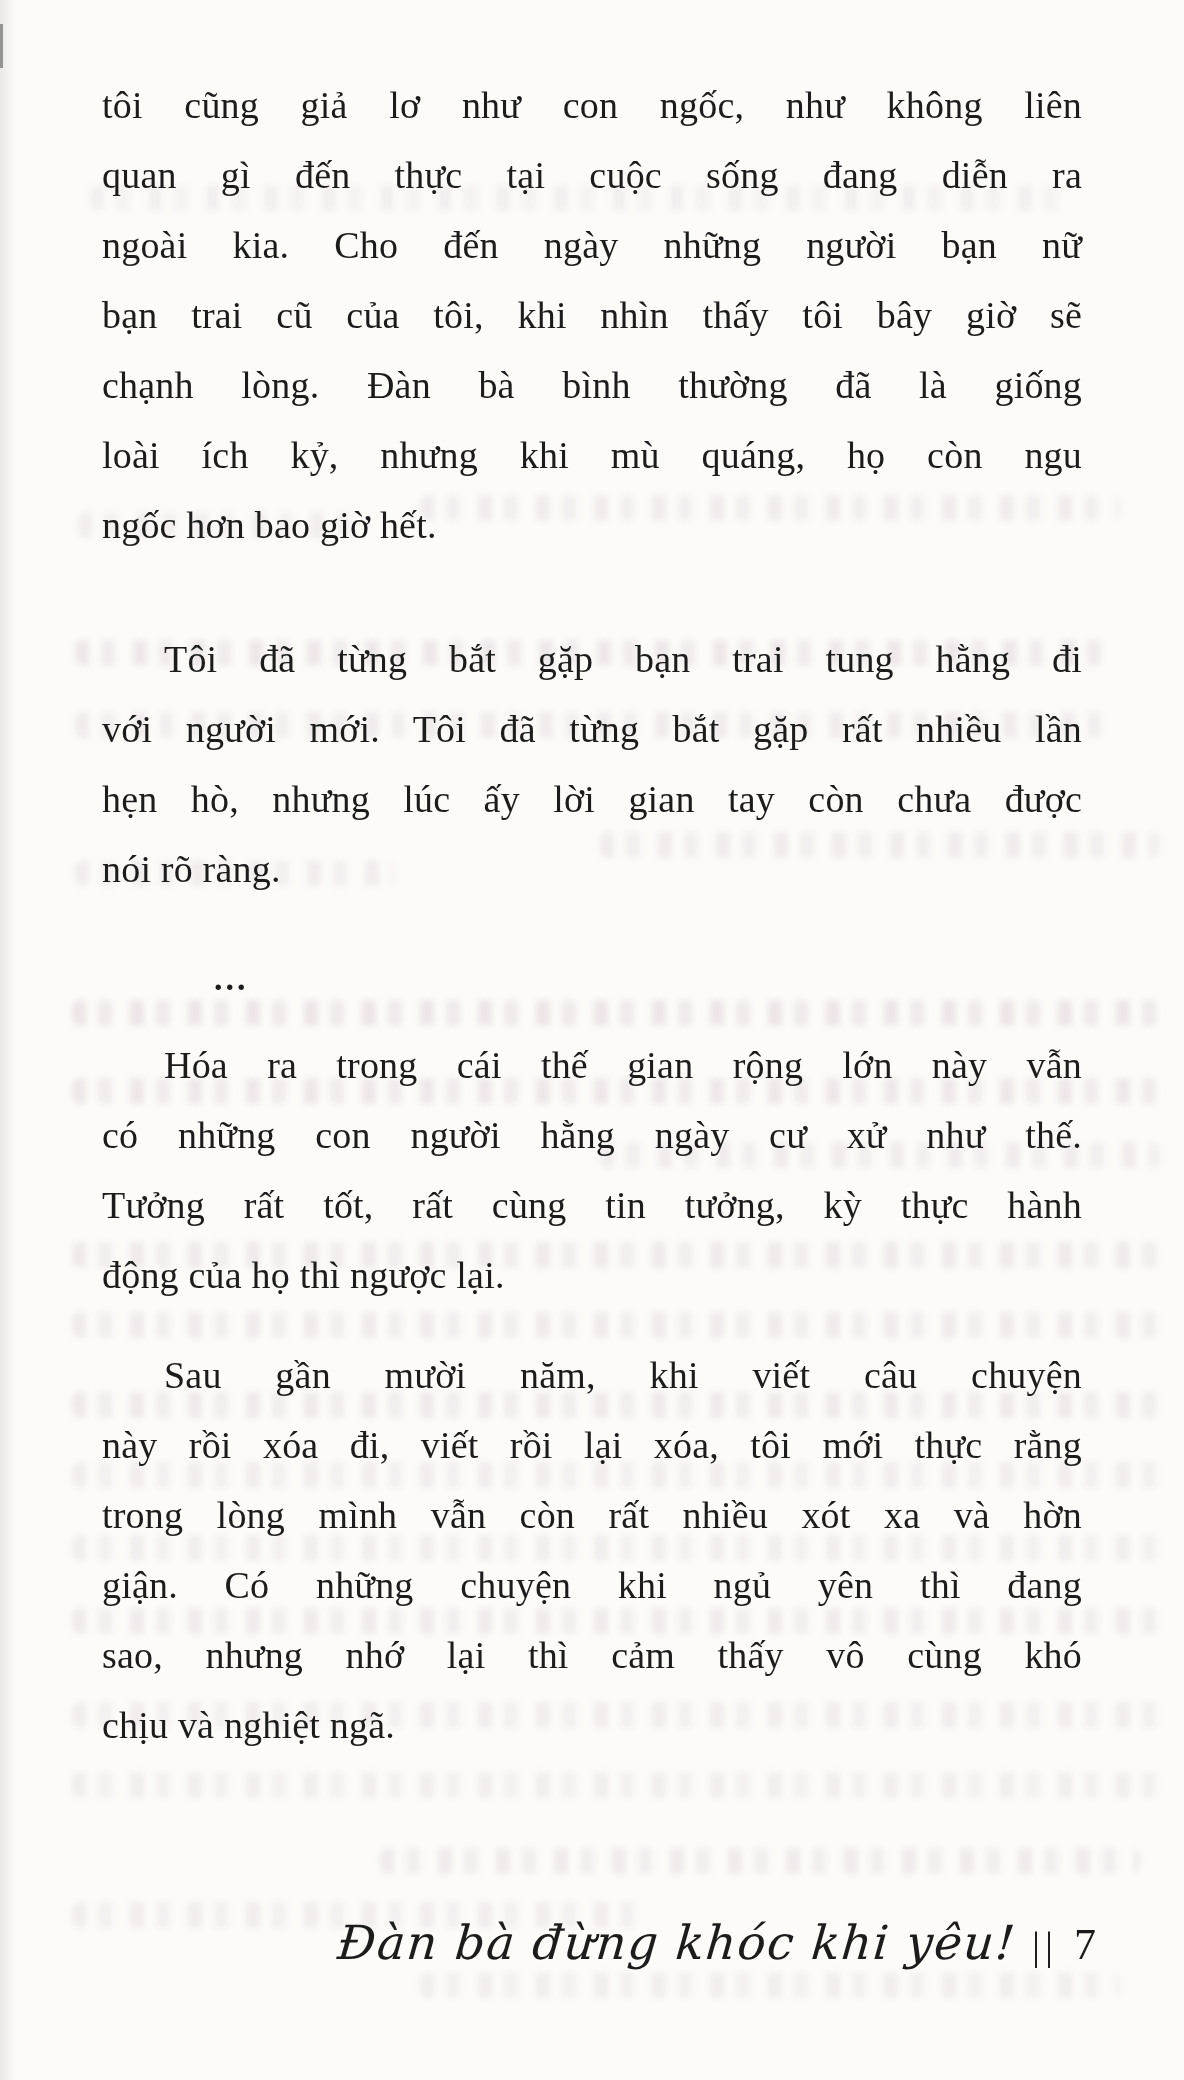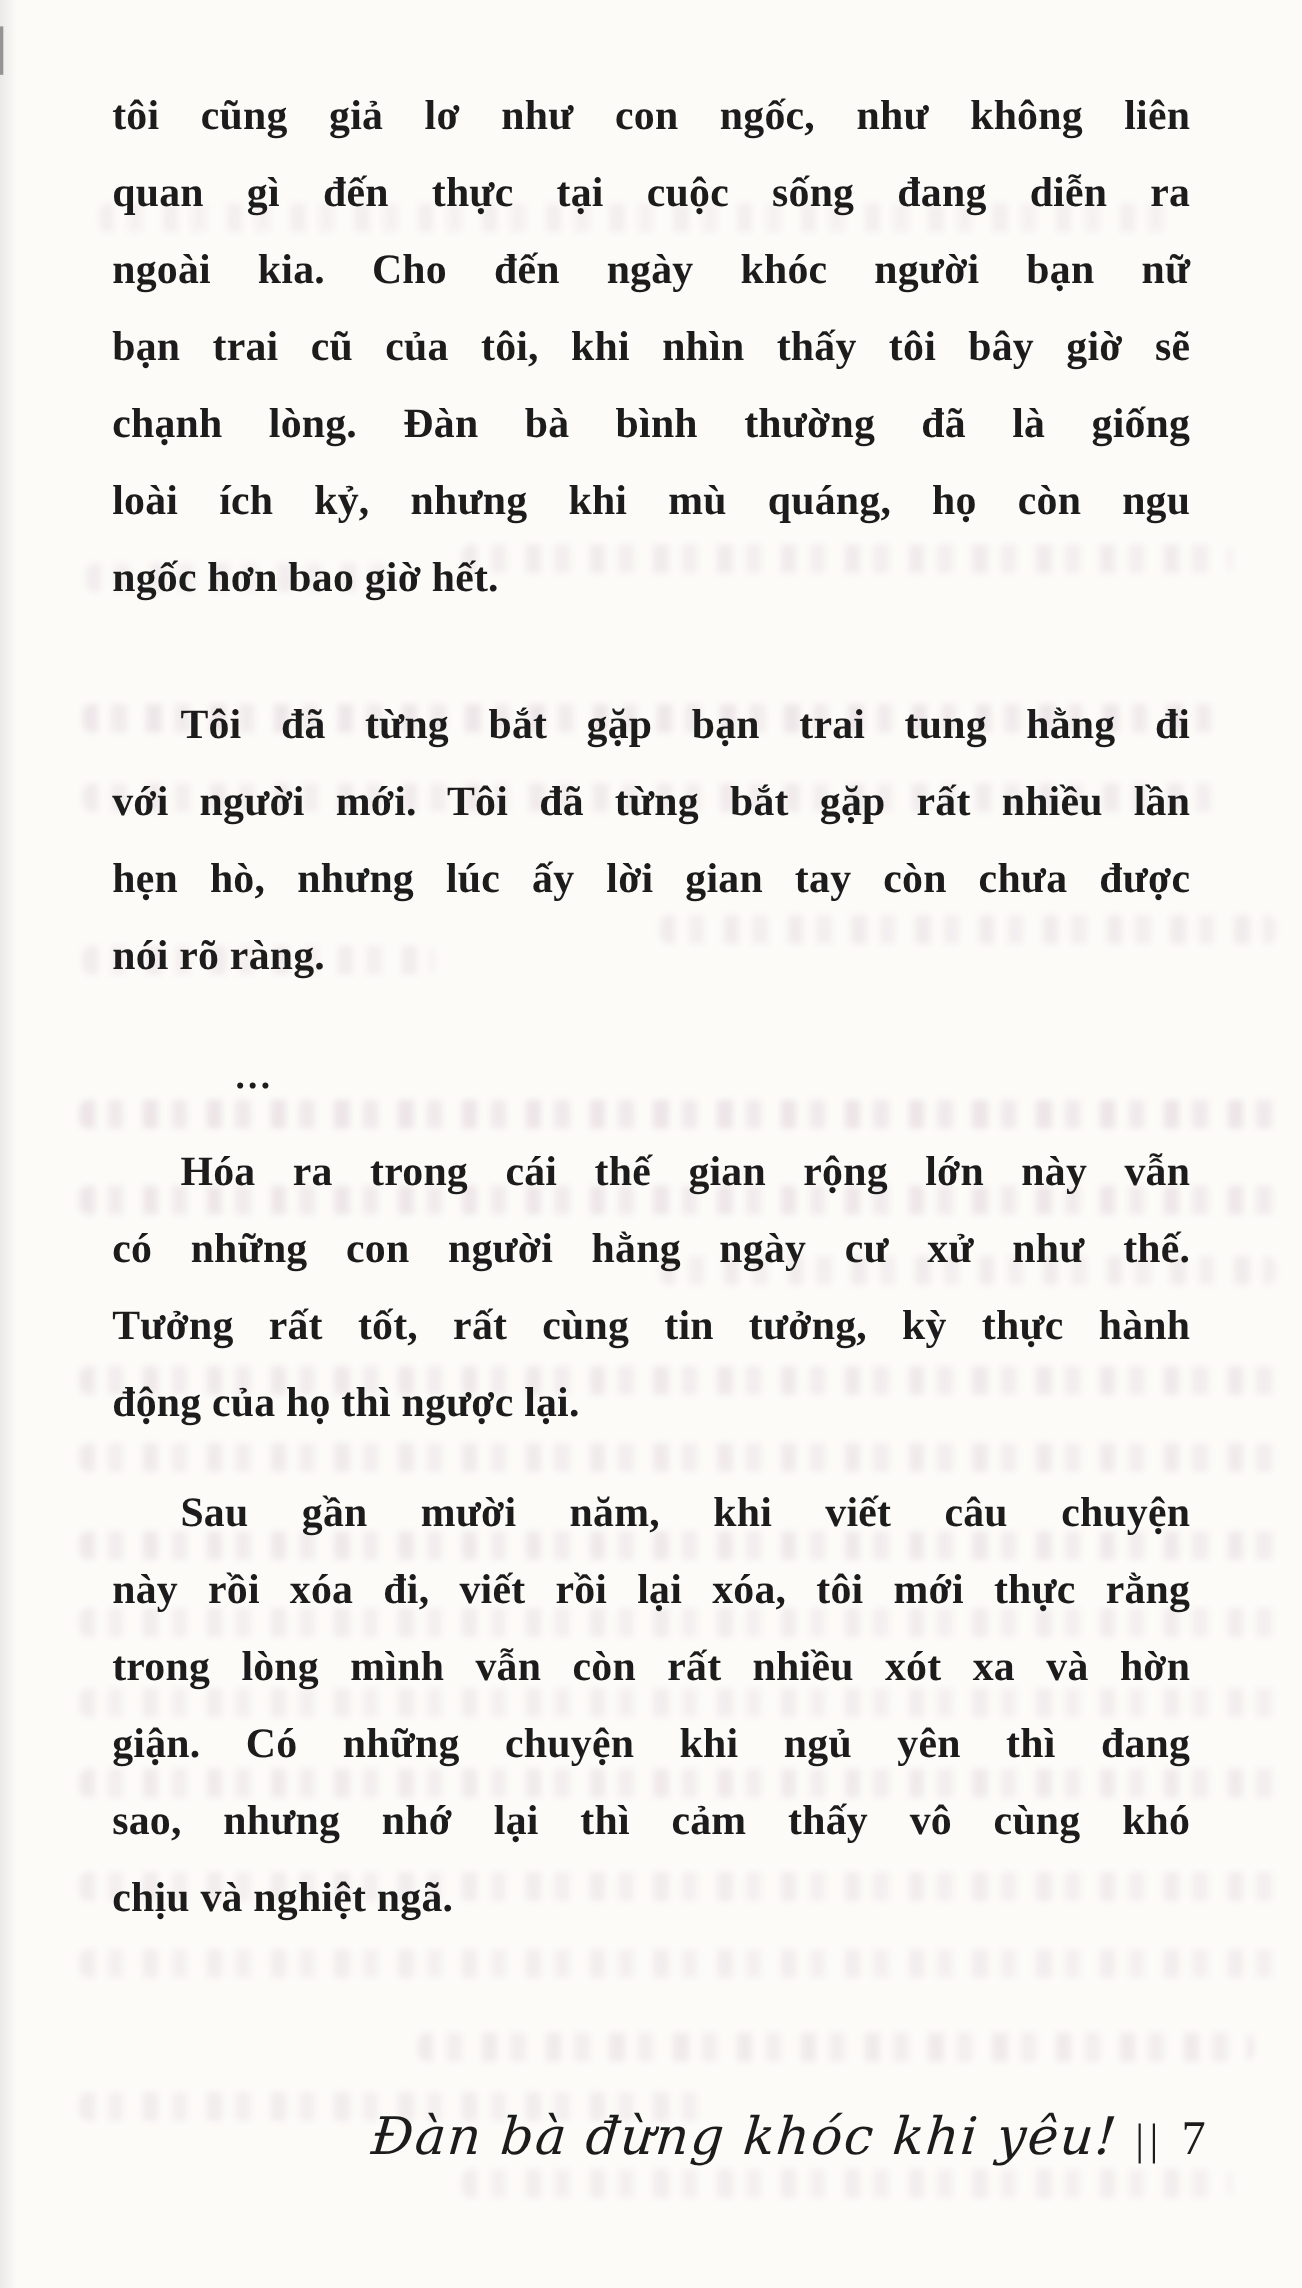--- a/index.html
+++ b/index.html
@@ -20,21 +20,21 @@
   }
   .corner-mark{
     position:absolute;left:0;top:24px;width:3px;height:44px;
     background:#6f6f6f;opacity:.7;
   }
   .text-block{
     position:absolute;left:102px;top:70px;width:980px;
     font-size:38px;line-height:70px;letter-spacing:.2px;
   }
   .paragraph{margin:0 0 64px 0;}
-  .line{text-align:justify;text-align-last:justify;font-weight:bold;}
+  .line{text-align:justify;text-align-last:justify;}
   .line.last{text-align-last:left;}
   .line.indent{padding-left:62px;}
   .ellipsis-para{margin-top:-24px;margin-bottom:16px;}
   .ellipsis-para + .paragraph{margin-bottom:30px;}
   .line.ellipsis-line{
     text-align:left;text-align-last:left;padding-left:112px;
     font-weight:bold;letter-spacing:3px;font-size:34px;
   }
   .footer{
     position:absolute;top:1898px;right:88px;
@@ -83,21 +83,21 @@
       <div class="bleed" style="left: 72px; top: 1772px; width: 1100px; opacity: 0.35;"></div>
       <div class="bleed" style="left: 380px; top: 1848px; width: 760px; opacity: 0.42;"></div>
       <div class="bleed" style="left: 72px; top: 1902px; width: 580px; opacity: 0.38;"></div>
       <div class="bleed" style="left: 420px; top: 1972px; width: 700px; opacity: 0.35;"></div>
     </div>
 
   <div class="text-block" id="text-block">
       <div class="paragraph">
         <div class="line">tôi cũng giả lơ như con ngốc, như không liên</div>
         <div class="line">quan gì đến thực tại cuộc sống đang diễn ra</div>
-        <div class="line">ngoài kia. Cho đến ngày khóc người bạn nữ</div>
+        <div class="line">ngoài kia. Cho đến ngày những người bạn nữ</div>
         <div class="line">bạn trai cũ của tôi, khi nhìn thấy tôi bây giờ sẽ</div>
         <div class="line">chạnh lòng. Đàn bà bình thường đã là giống</div>
         <div class="line">loài ích kỷ, nhưng khi mù quáng, họ còn ngu</div>
         <div class="line last">ngốc hơn bao giờ hết.</div>
       </div>
       <div class="paragraph">
         <div class="line indent">Tôi đã từng bắt gặp bạn trai tung hằng đi</div>
         <div class="line">với người mới. Tôi đã từng bắt gặp rất nhiều lần</div>
         <div class="line">hẹn hò, nhưng lúc ấy lời gian tay còn chưa được</div>
         <div class="line last">nói rõ ràng.</div>

